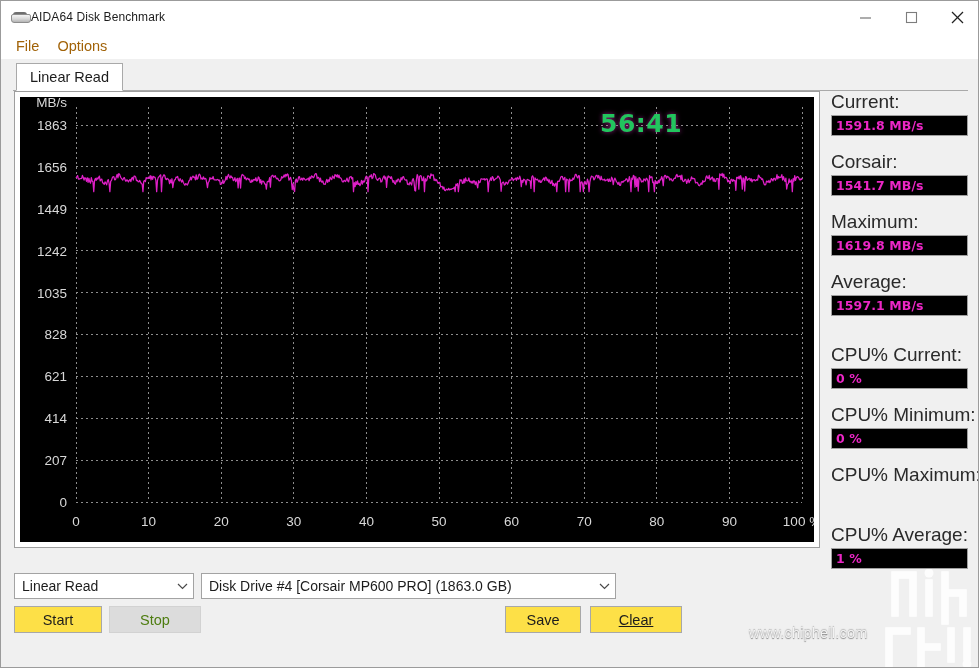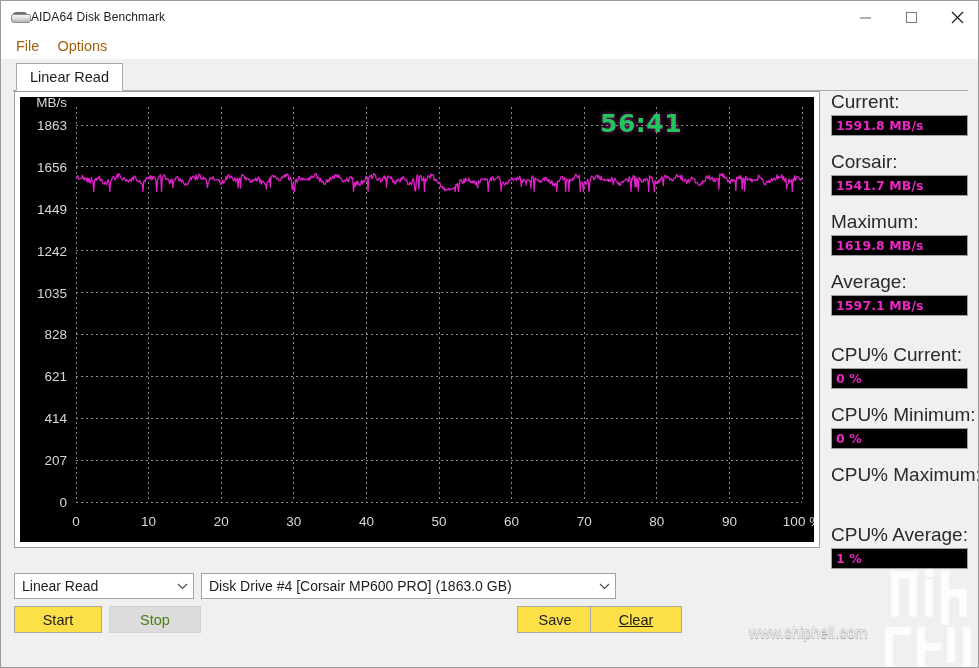--- a/index.html
+++ b/index.html
@@ -245,21 +245,21 @@
     font-size: 14.5px;
     color: #1c1c1c;
   }
   .btn.disabled {
     background: #dcdcdc;
     border-color: #d2d2d2;
     color: #4d7c0f;
   }
   #btn-start { left: 13px; top: 37px; width: 88px; }
   #btn-stop  { left: 108px; top: 37px; width: 92px; }
-  #btn-save  { left: 516px; top: 37px; width: 76px; }
+  #btn-save  { left: 504px; top: 37px; width: 76px; }
   #btn-clear { left: 589px; top: 37px; width: 92px; text-decoration: underline; }
 
   
   #watermark-text {
     position: absolute;
     left: 748px;
     top: 624px;
     font-size: 14.5px;
     color: #f2f2f2;
     text-shadow: 0 1px 1px rgba(120,120,120,0.85), 0 -1px 1px rgba(150,150,150,0.6);

